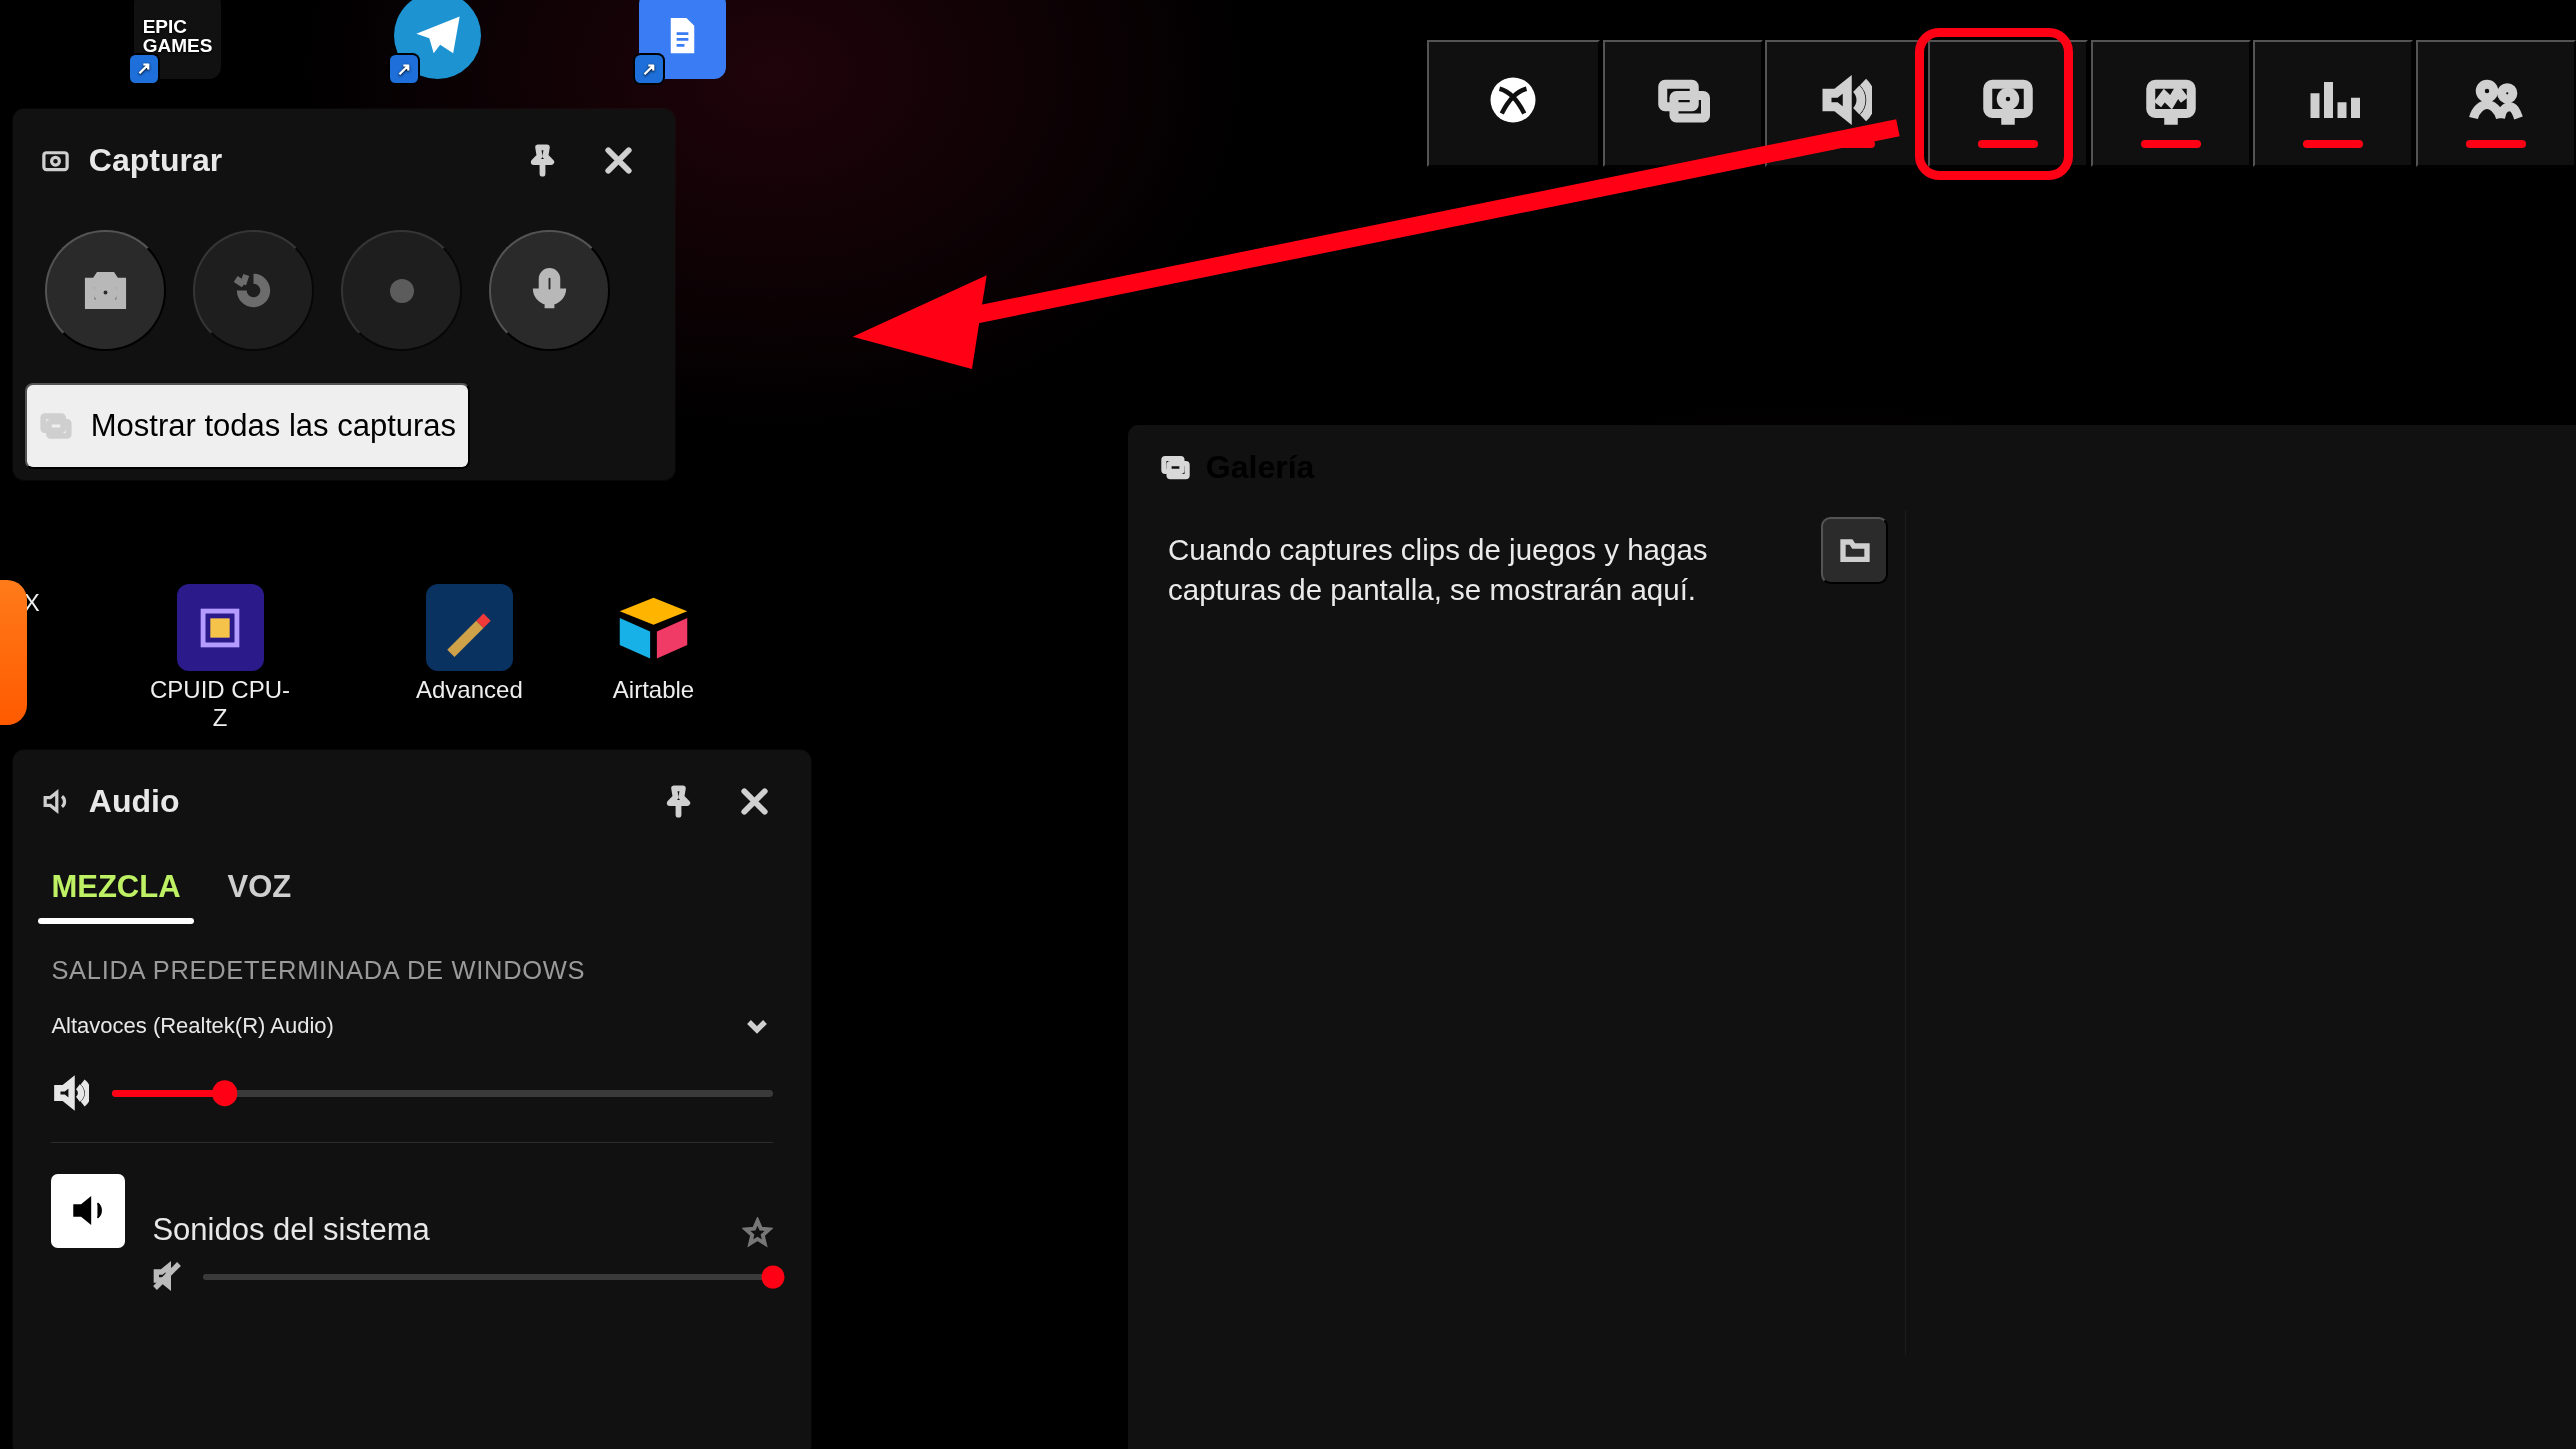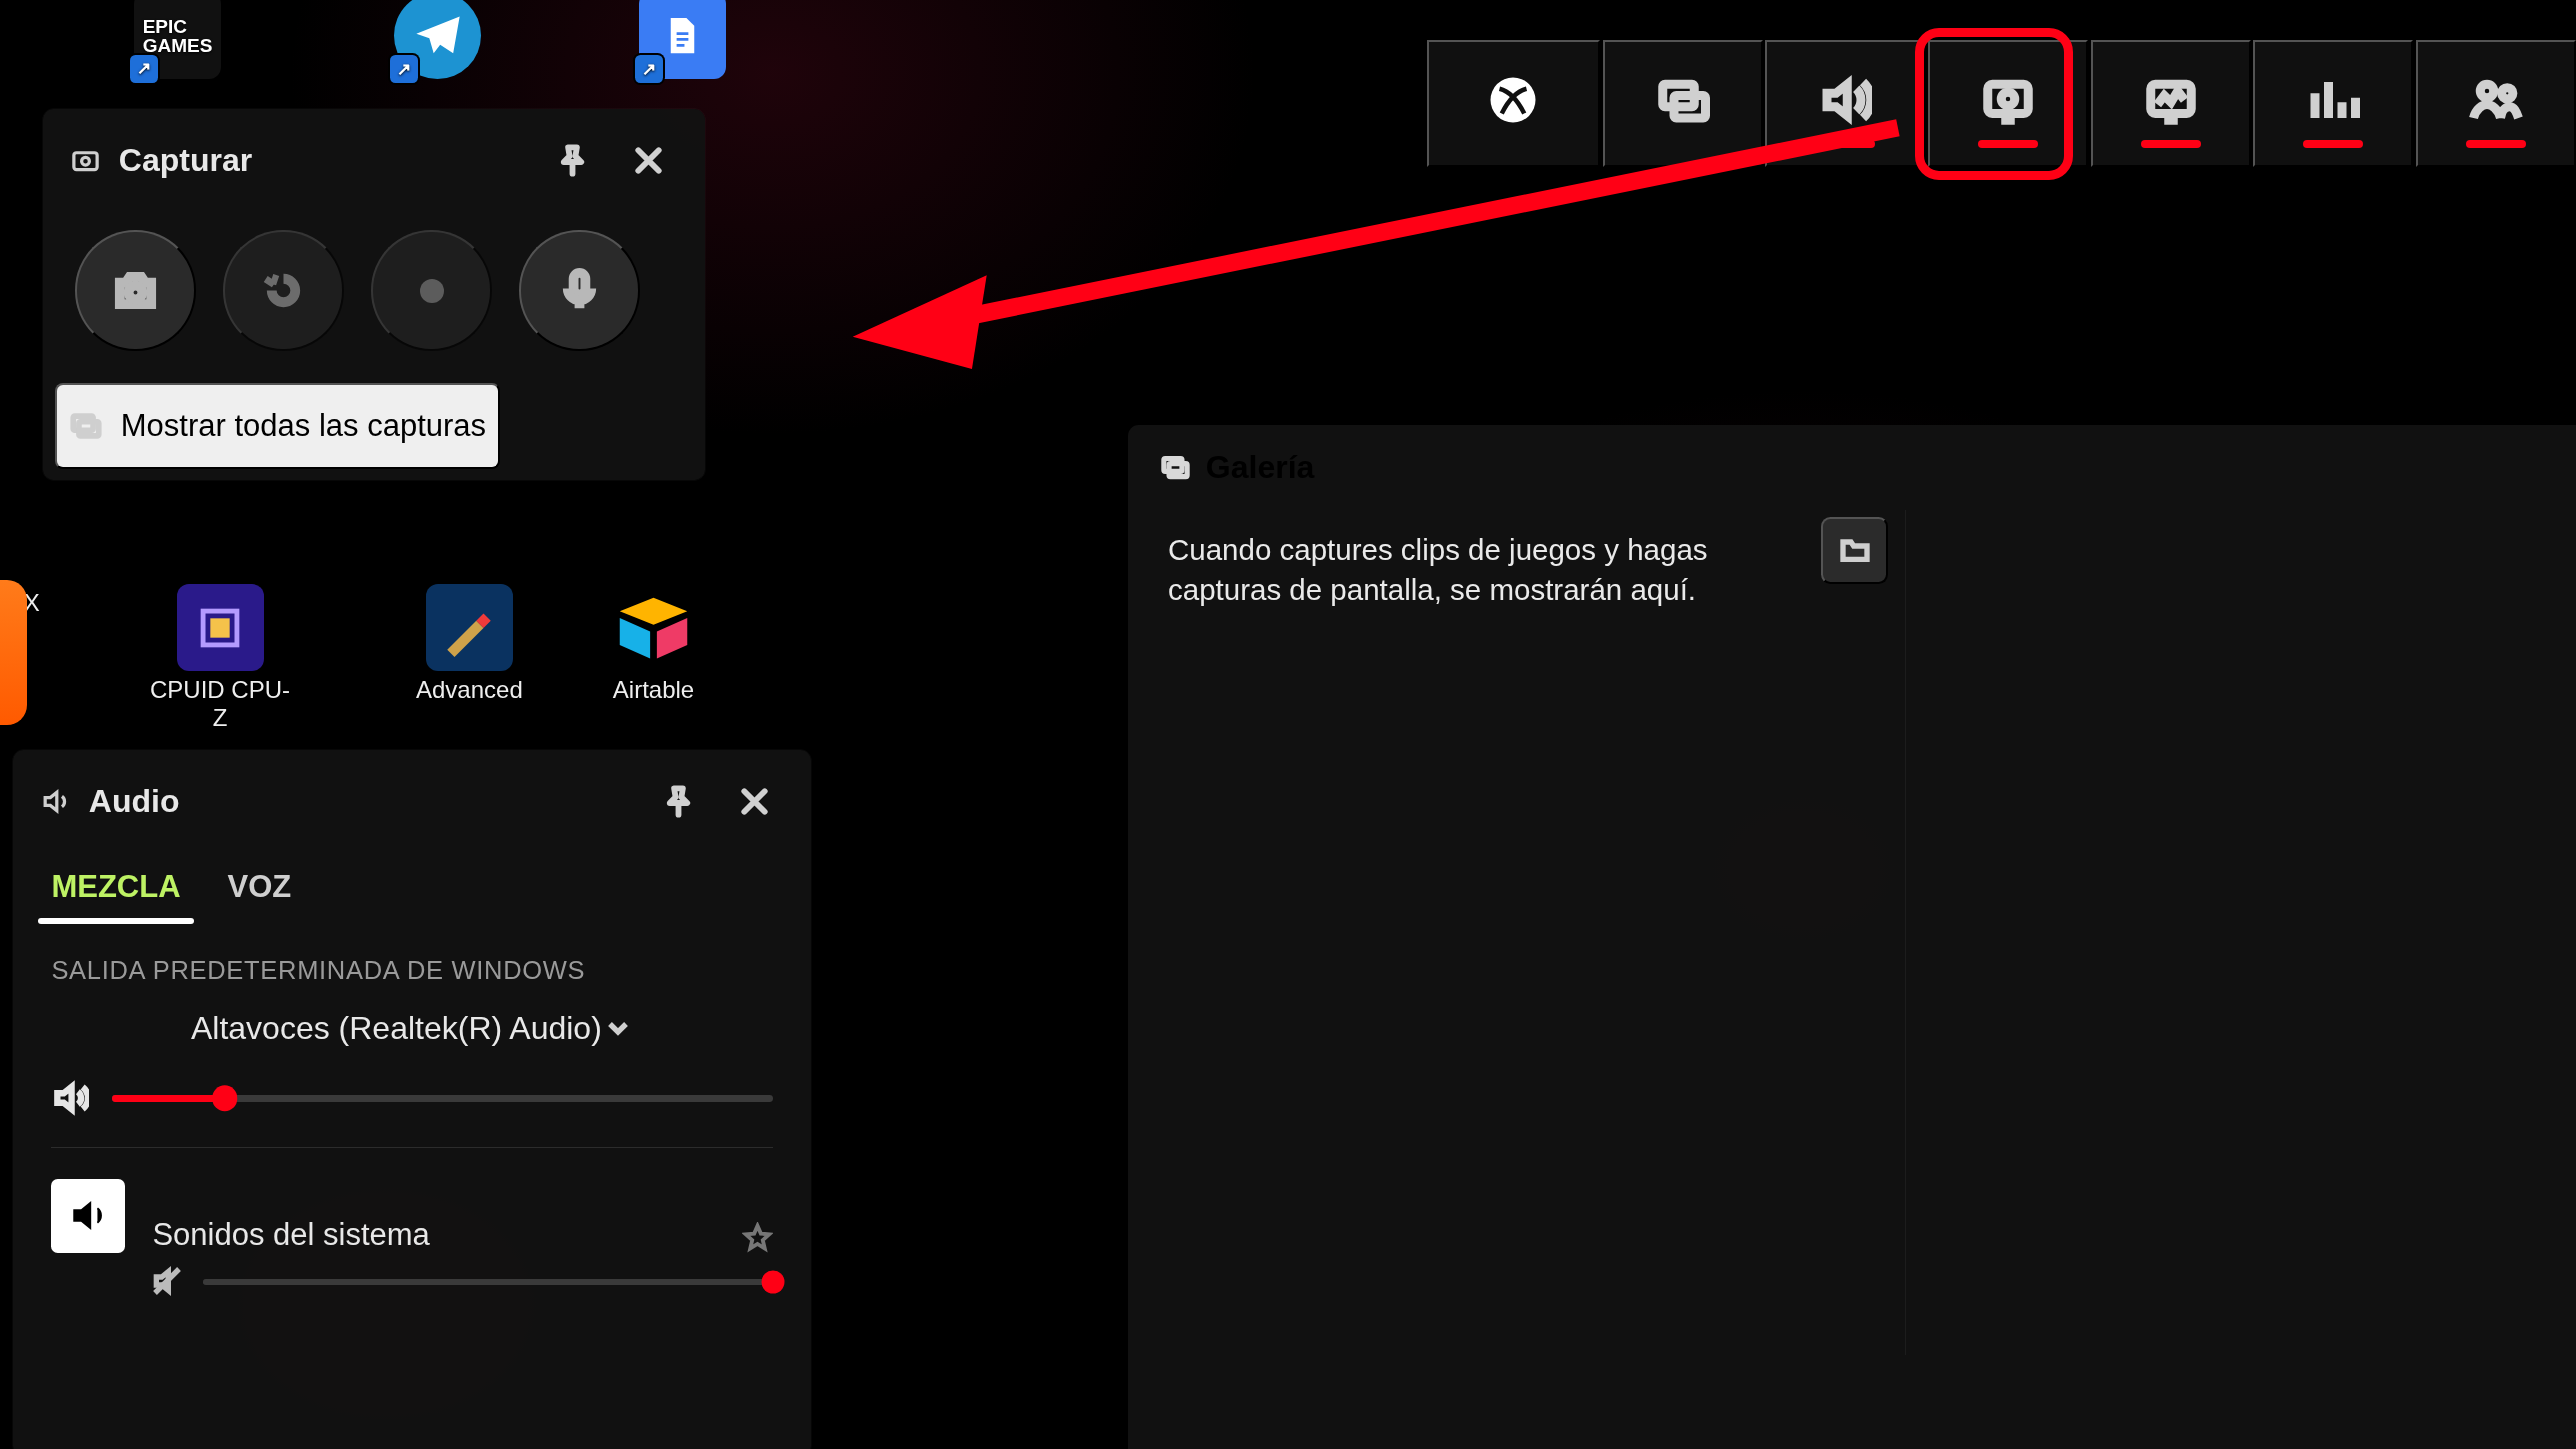--- a/index.html
+++ b/index.html
@@ -46,21 +46,21 @@
   .cbtn .dot{width:24px;height:24px;border-radius:50%;background:#9a9a9a;}
   .showall{margin:0 12px 10.7px;border-radius:8px;padding:23px 12px;display:flex;align-items:center;gap:17.4px;font-size:31px;}
   .showall svg{width:34px;height:34px;stroke:#cfcfcf;fill:none;stroke-width:4;}
 
   
   .tabs{display:flex;gap:47px;padding:0 38px;}
   .tab{font-size:31px;font-weight:700;color:#cfcfcf;padding:17.4px 0 19px;position:relative;}
   .tab.active{color:#bef264;}
   .tab.active::after{content:"";position:absolute;left:-13.4px;right:-13.4px;bottom:0;height:6.7px;background:#fff;border-radius:3.4px;}
   .sect-label{padding:32px 38px 5.4px;font-size:25.5px;letter-spacing:0.7px;color:#9a9a9a;}
-  .dev-row{display:flex;align-items:center;justify-content:center;padding:19px 38px;font-size:32px;}
+  .dev-row{display:flex;align-items:center;justify-content:space-between;padding:19px 38px;font-size:22px;}
   .dev-row svg{width:32px;height:32px;stroke:#cfcfcf;fill:none;stroke-width:4;}
   .vol{display:flex;align-items:center;gap:23px;padding:13.4px 38px 29.5px;}
   .vol svg{width:38px;height:38px;stroke:#e6e6e6;fill:none;stroke-width:4;}
   .track{flex:1;height:6.7px;background:#3a3a3a;border-radius:3.4px;position:relative;}
   .track .fill{position:absolute;left:0;top:0;bottom:0;background:#ff0015;border-radius:3.4px;}
   .track .thumb{position:absolute;top:50%;width:25.5px;height:25.5px;border-radius:50%;background:#ff0015;transform:translate(-50%,-50%);}
   .divider{height:1.3px;background:#2c2c2c;margin:0 38px;}
   .sys{display:flex;align-items:flex-end;gap:27px;padding:31px 38px 4px;}
   .sys .sq{width:74px;height:74px;border-radius:6.7px;background:#fff;display:flex;align-items:center;justify-content:center;}
   .sys .sq svg{stroke:#000;width:43px;height:43px;fill:#000;}
@@ -192,21 +192,21 @@
   </button>
 </div>
 
 <div class="annot-box" style="left:1915px; top:28px; width:158px; height:152px;"></div>
 
 <svg class="arrow" style="left:832px; top:101px;" width="1100" height="268" viewBox="0 0 1640 400">
   <line x1="1590" y1="40" x2="160" y2="330" stroke="#ff0015" stroke-width="26"></line>
   <polygon points="30,352 230,260 208,400" fill="#ff0015"></polygon>
 </svg>
 
-<div class="panel" style="left:13.4px; top:109px; width:662px;margin-left:30px;">
+<div class="panel" style="left:13.4px; top:109px; width:662px;">
   <div class="hdr">
     <svg viewBox="0 0 24 24" width="31" height="31" stroke="#cfcfcf" fill="none" stroke-width="2.5">
         <rect x="3" y="6" width="18" height="13" rx="2"></rect>
         <circle cx="12" cy="12.5" r="3"></circle>
       </svg>
     <div class="title">Capturar</div>
     <div class="sp"></div>
     <button class="iconbtn">
       <svg viewBox="0 0 24 24">
           <path d="M9 3h6l-1 6 4 4H6l4-4zM12 13v8"></path>

